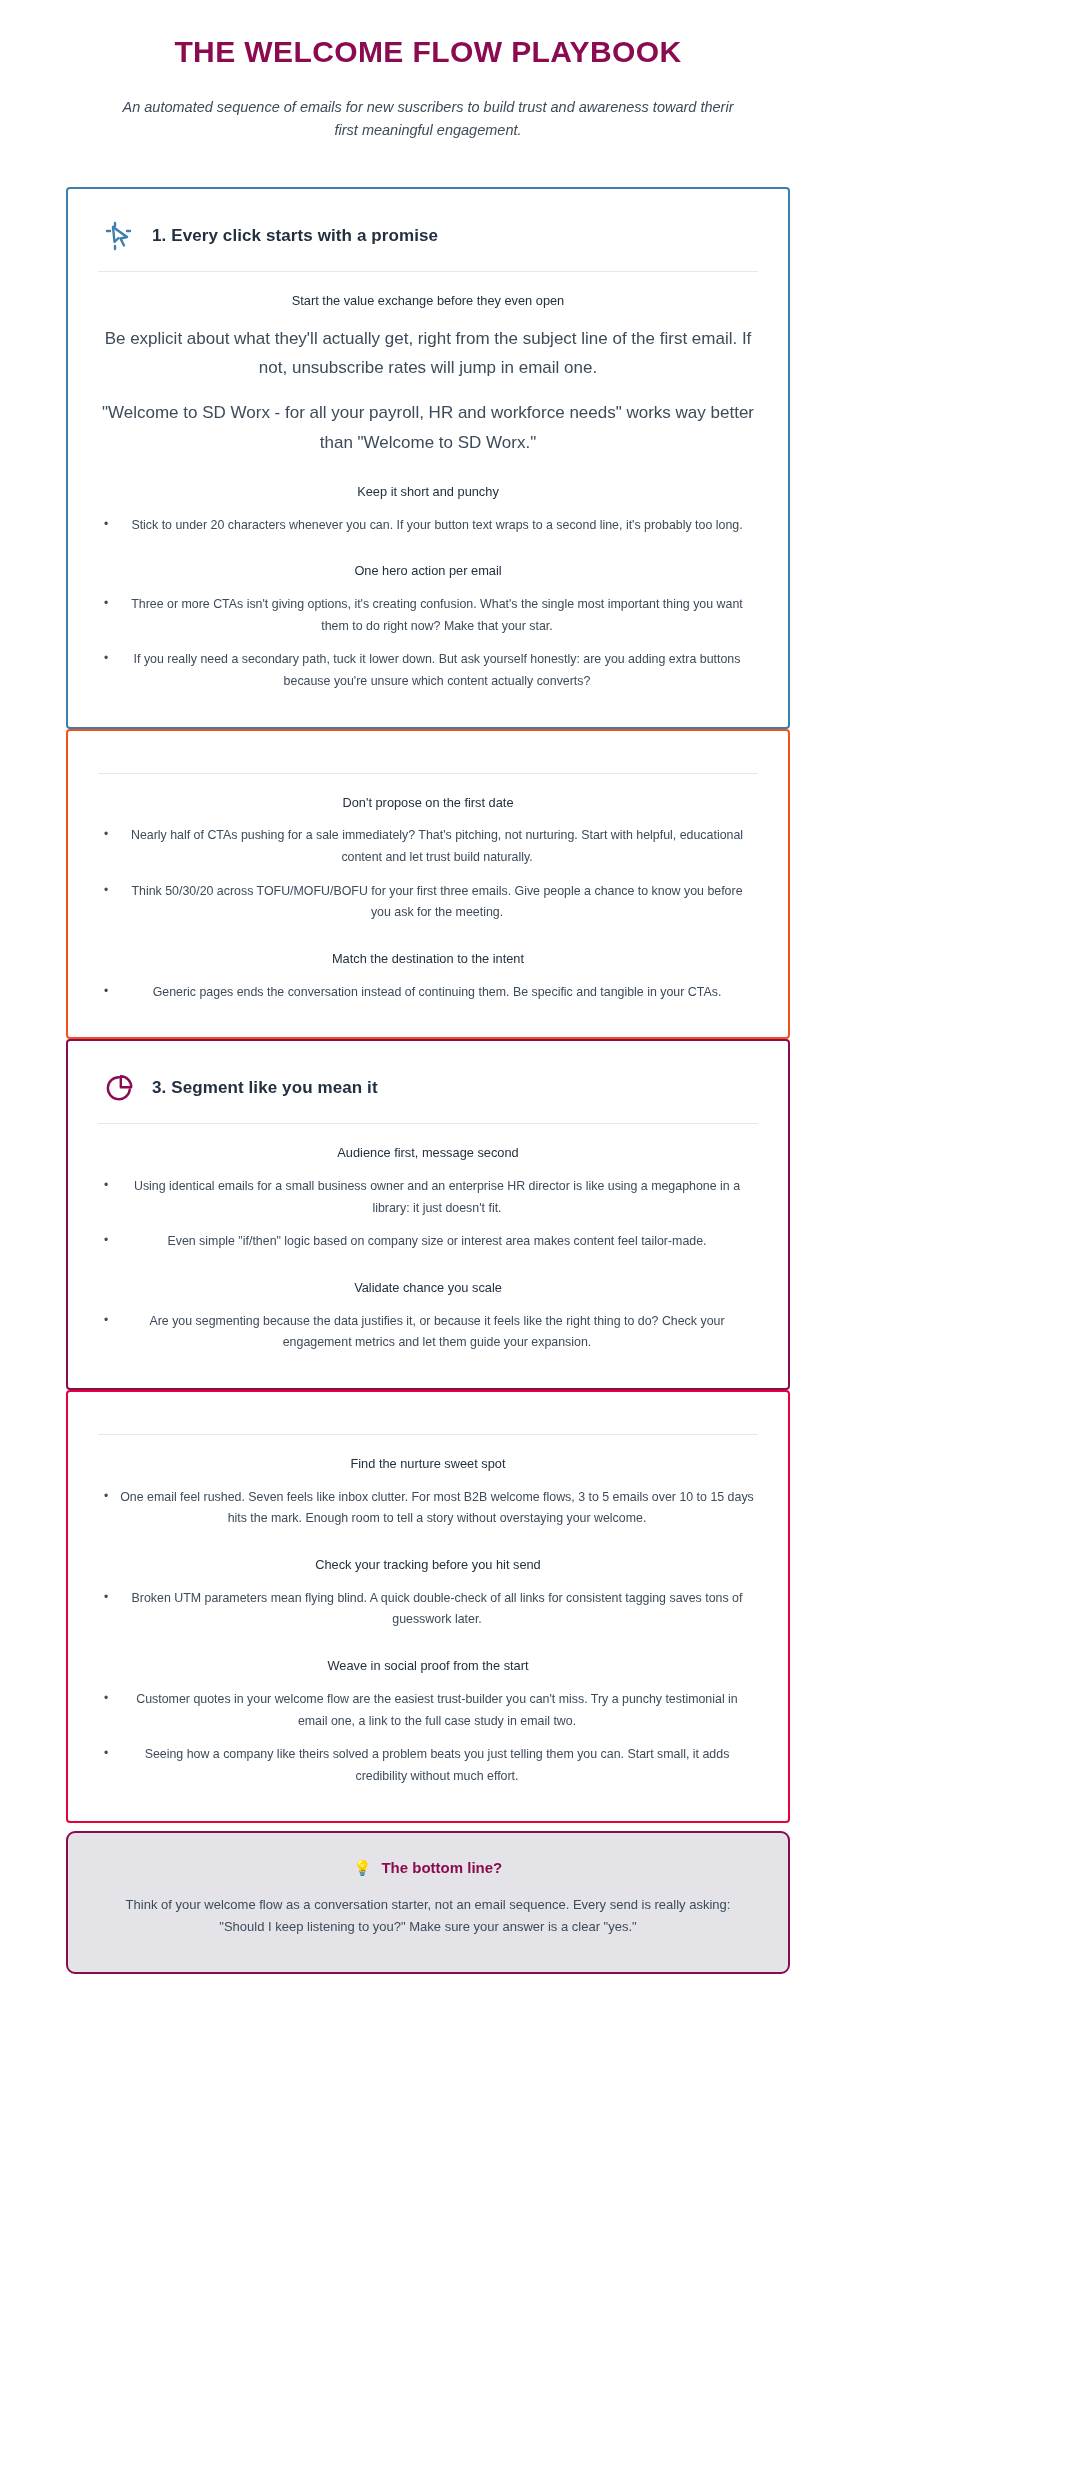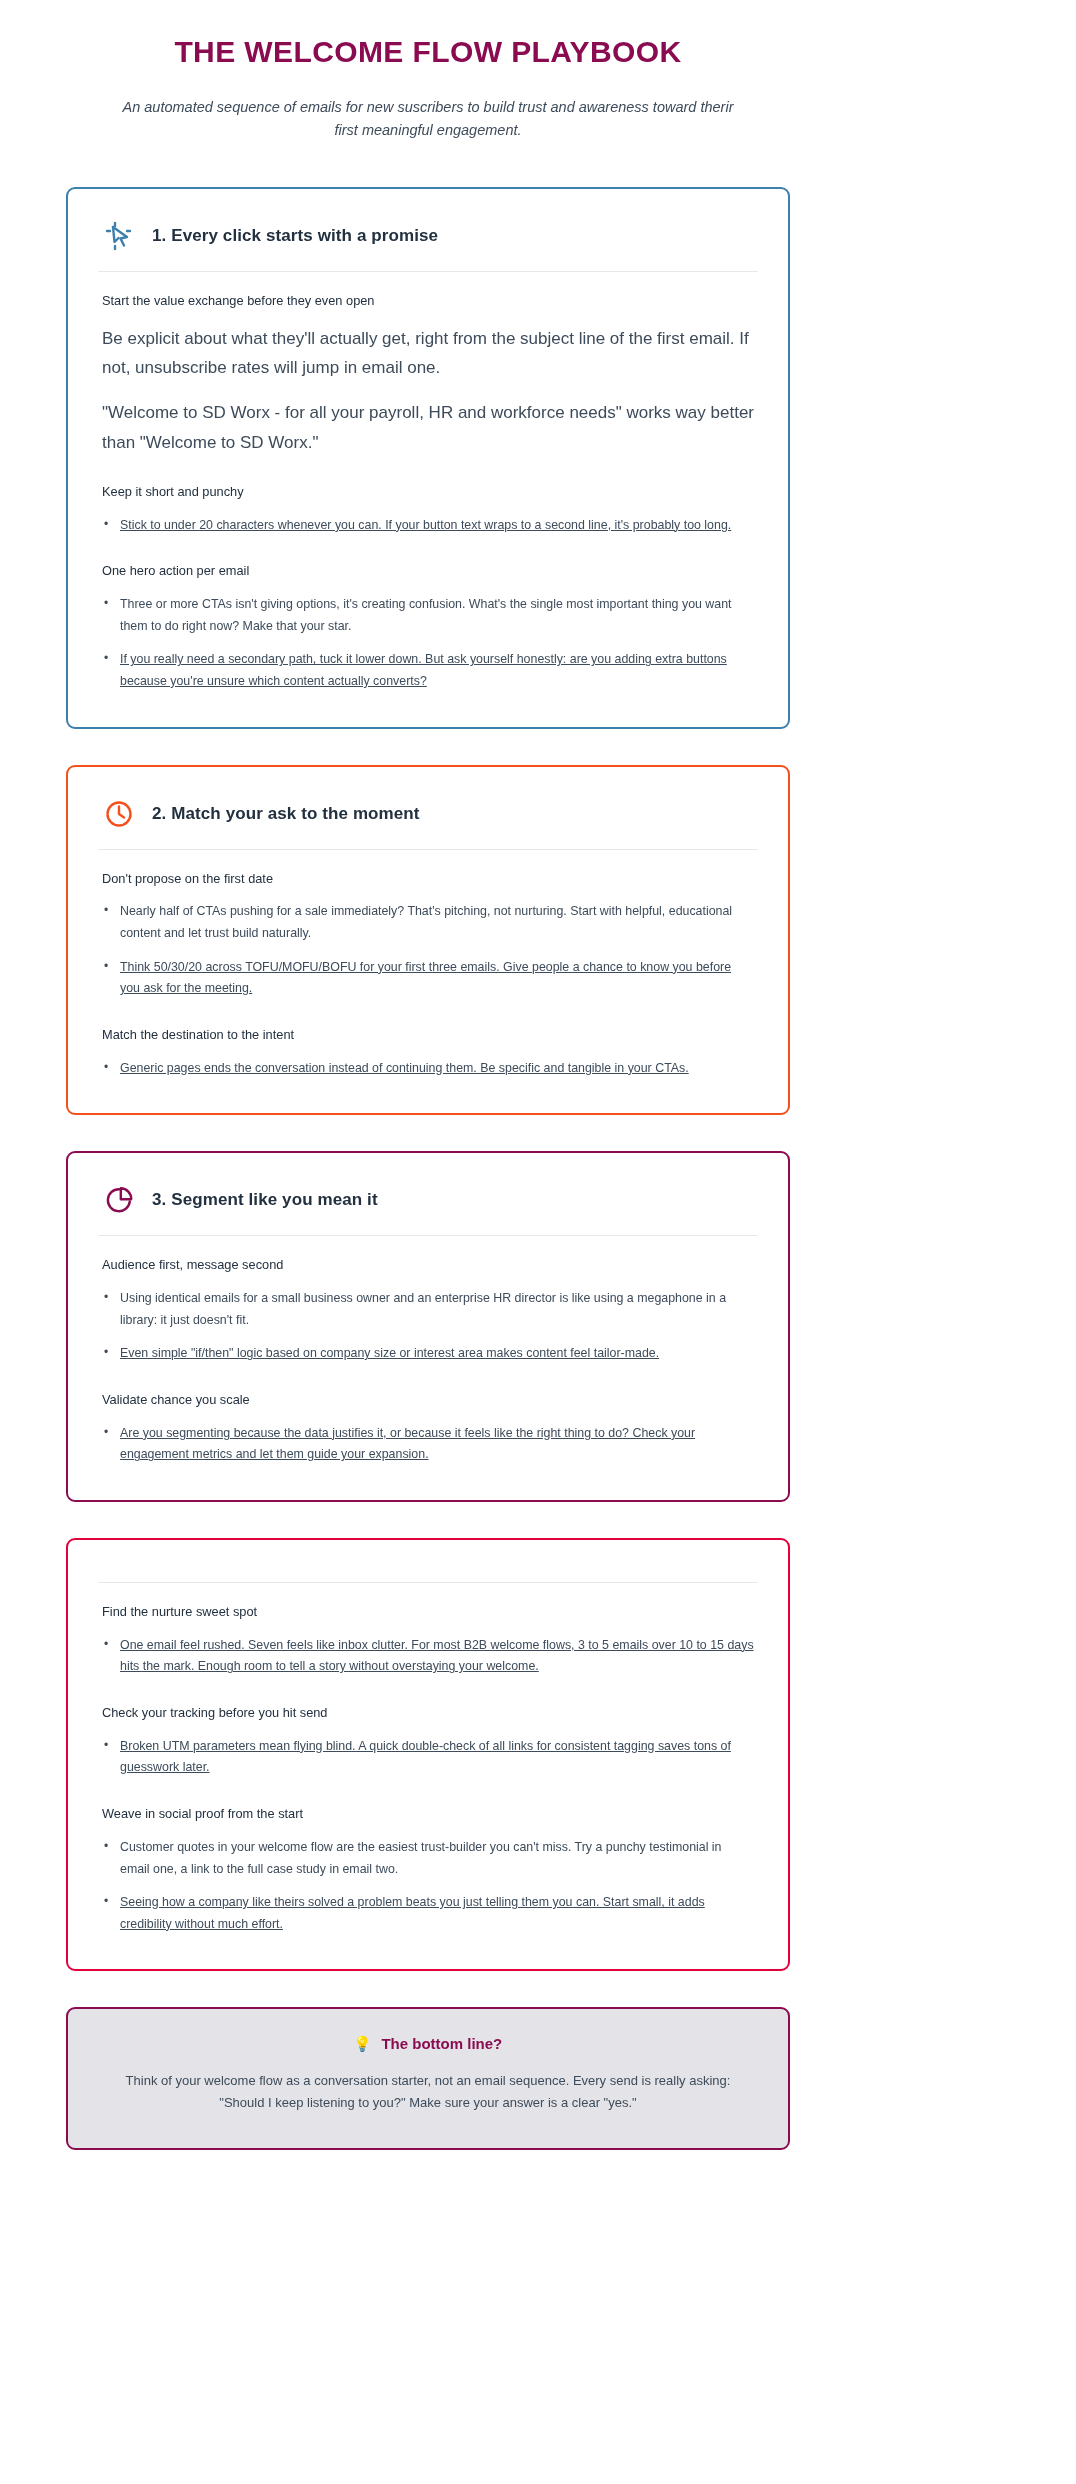--- a/index.html
+++ b/index.html
@@ -43,24 +43,24 @@
     font-weight: 400;
     font-style: italic;
   }
 
   
   .cards {
     padding: 44px 66px 0 66px;
   }
   .card {
     border: 2px solid #cccccc;
-    border-radius: 9px;
+    border-radius: 4px;
     background: #ffffff;
     padding: 24px 28px 30px 28px;
-    margin-bottom: 36px;
+    text-align: center;
   }
   .card.blue   { border-color: #3d7fad; }
   .card.orange { border-color: #f4501e; }
   .card.purple { border-color: #8a0b50; }
   .card.red    { border-color: #e4003a; }
 
   .card-head {
     display: flex;
     align-items: center;
     gap: 16px;
@@ -112,21 +112,21 @@
     padding: 0;
   }
   ul.bullets li {
     position: relative;
     padding-left: 18px;
     font-size: 12.4px;
     line-height: 1.74;
     color: #3d4b5a;
     margin-bottom: 12px;
   }
-  ul.bullets li:last-child { margin-bottom: 0; text-decoration: underline; }
+  ul.bullets li:last-child { margin-bottom: 0; }
   ul.bullets li::before {
     content: "•";
     position: absolute;
     left: 2px;
     top: -1px;
     color: #3d4b5a;
     font-size: 12px;
   }
 
   
@@ -196,29 +196,20 @@
 
         <h3 class="sub-head spaced">One hero action per email</h3>
         <ul class="bullets">
           <li>Three or more CTAs isn't giving options, it's creating confusion. What's the single most important thing you want them to do right now? Make that your star.</li>
           <li>If you really need a secondary path, tuck it lower down. But ask yourself honestly: are you adding extra buttons because you're unsure which content actually converts?</li>
         </ul>
       </div>
     </div>
 
     <div class="card orange">
-      <div class="card-head">
-        <span class="card-icon">
-          <svg width="30" height="30" viewBox="0 0 30 30" fill="none" stroke="#f4501e" stroke-width="2.4" stroke-linecap="round" stroke-linejoin="round">
-            <circle cx="15" cy="15" r="11.5"></circle>
-            <path d="M15 7.5 L15 15 L20 18.5"></path>
-          </svg>
-        </span>
-        <span class="card-title">2. Match your ask to the moment</span>
-      </div>
       <div class="card-rule"></div>
       <div class="card-body">
         <h3 class="sub-head">Don't propose on the first date</h3>
         <ul class="bullets">
           <li>Nearly half of CTAs pushing for a sale immediately? That's pitching, not nurturing. Start with helpful, educational content and let trust build naturally.</li>
           <li>Think 50/30/20 across TOFU/MOFU/BOFU for your first three emails. Give people a chance to know you before you ask for the meeting.</li>
         </ul>
 
         <h3 class="sub-head spaced">Match the destination to the intent</h3>
         <ul class="bullets">

